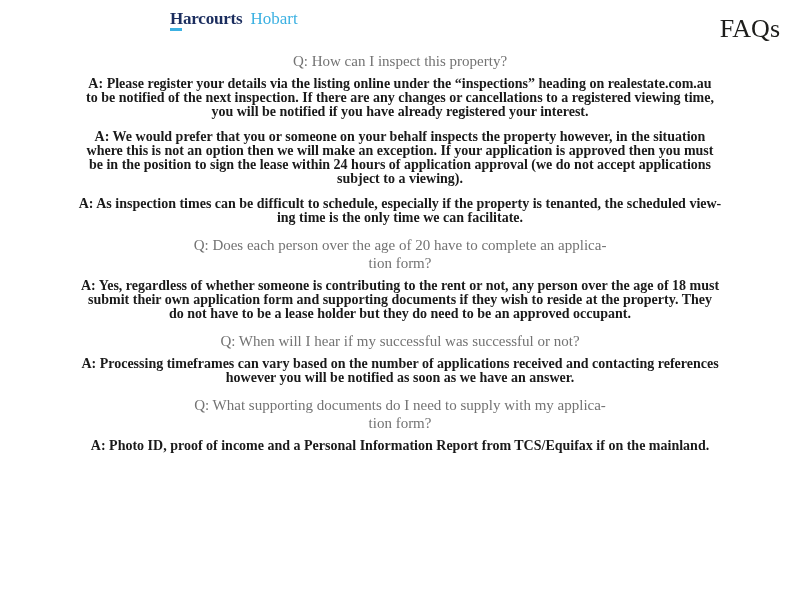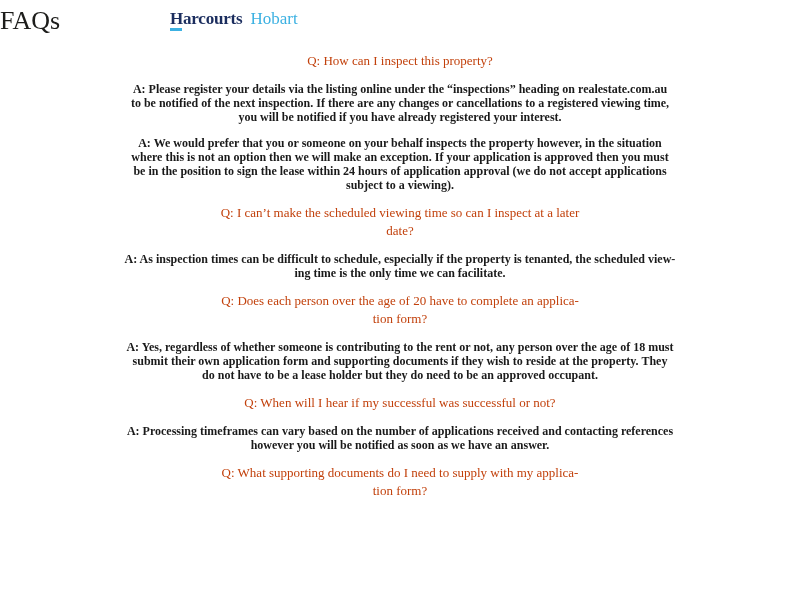--- a/index.html
+++ b/index.html
@@ -40,50 +40,50 @@
   .logo-office {
     color: #3cb1e2;
     font-weight: normal;
     margin-left: 4px;
   }
   .faq-title {
     position: absolute;
     top: 6px;
     left: 0;
     right: 12px;
-    margin: 0;
-    text-align: left;
+    margin: 8px;
+    text-align: right;
     font-size: 26px;
     line-height: 30px;
     font-weight: normal;
     color: #1d1d1b;
   }
   .faq-list {
     position: absolute;
     top: 52px;
     left: 50%;
     transform: translateX(-50%);
     width: 660px;
     text-align: center;
   }
   .faq-item {
     margin: 0 0 11px 0;
   }
   .question {
     margin: 0 0 7px 0;
-    color: #c2410c;
-    font-size: 13px;
+    color: #737373;
+    font-size: 15px;
     line-height: 18px;
     font-weight: normal;
     white-space: pre-line;
   }
   .answer {
-    margin: 12px;
+    margin: 0;
     color: #1a1a1a;
-    font-size: 12px;
+    font-size: 14px;
     line-height: 14px;
     font-weight: bold;
     white-space: pre-line;
   }
 </style>
 </head>
 <body>
 
 <div class="page">
 
@@ -108,22 +108,20 @@
 
 
       <section class="faq-item">
         <p class="answer">A: We would prefer that you or someone on your behalf inspects the property however, in the situation
 where this is not an option then we will make an exception. If your application is approved then you must
 be in the position to sign the lease within 24 hours of application approval (we do not accept applications
 subject to a viewing).</p>
       </section>
 
       <section class="faq-item">
-        <h2 class="question">Q: I can’t make the scheduled viewing time so can I inspect at a later
-date?</h2>
         <p class="answer">A: As inspection times can be difficult to schedule, especially if the property is tenanted, the scheduled view-
 ing time is the only time we can facilitate.</p>
       </section>
 
       <section class="faq-item">
         <h2 class="question">Q: Does each person over the age of 20 have to complete an applica-
 tion form?</h2>
         <p class="answer">A: Yes, regardless of whether someone is contributing to the rent or not, any person over the age of 18 must
 submit their own application form and supporting documents if they wish to reside at the property. They
 do not have to be a lease holder but they do need to be an approved occupant.</p>
@@ -131,16 +129,17 @@
 
       <section class="faq-item">
         <h2 class="question">Q: When will I hear if my successful was successful or not?</h2>
         <p class="answer">A: Processing timeframes can vary based on the number of applications received and contacting references
 however you will be notified as soon as we have an answer.</p>
       </section>
 
       <section class="faq-item">
         <h2 class="question">Q: What supporting documents do I need to supply with my applica-
 tion form?</h2>
+        <p class="answer">A: Photo ID, proof of income and a Personal Information Report from TCS/Equifax if on the mainland.</p>
       </section>
     </div>
 
 </div>
 
 </body></html>

